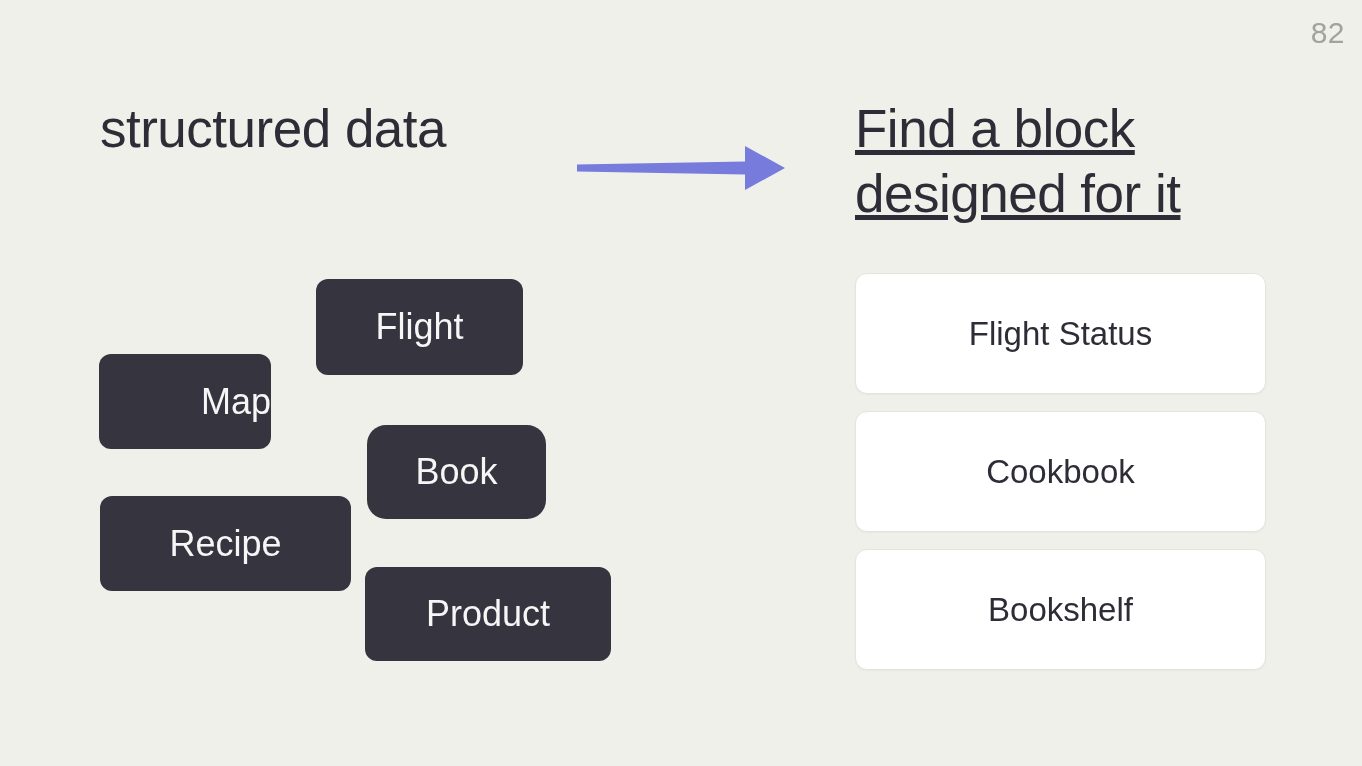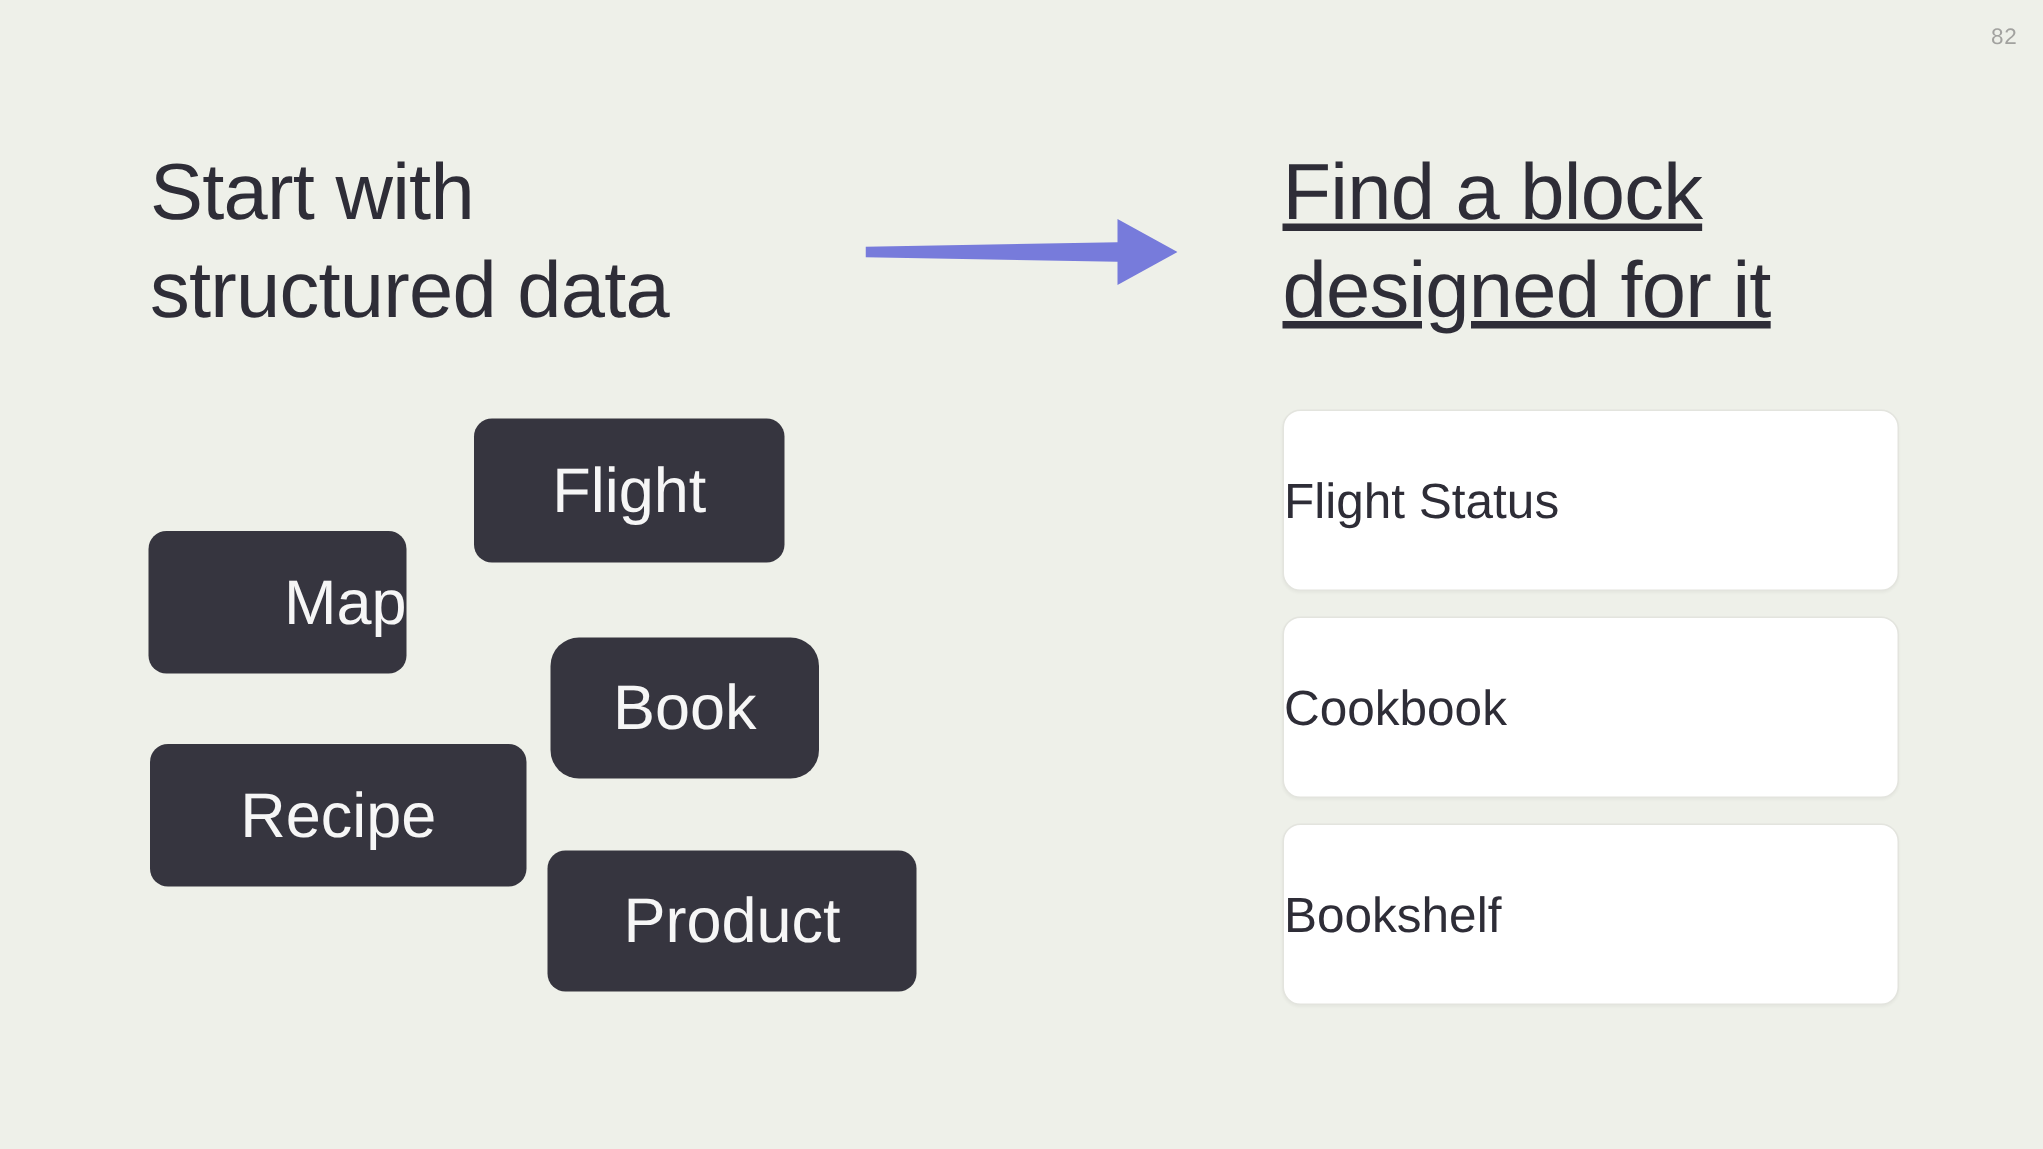--- a/index.html
+++ b/index.html
@@ -12,21 +12,21 @@
     position: relative;
     width: 1362px;
     height: 766px;
     background: #eef0e9;
     overflow: hidden;
   }
   .page-number {
     position: absolute;
     top: 16px;
     right: 17px;
-    font-size: 15px;
+    font-size: 30px;
     color: #a2a29f;
     letter-spacing: 0.5px;
   }
   .heading {
     position: absolute;
     top: 96px;
     color: #2e2d37;
     font-size: 53px;
     font-weight: 500;
     line-height: 65px;
@@ -42,21 +42,21 @@
     top: 144px;
     width: 208px;
     height: 48px;
   }
 
   .tag {
     position: absolute;
     background: #36353f;
     border-radius: 12px;
     color: #f6f6f6;
-    font-size: 42px;
+    font-size: 36px;
     font-weight: 500;
     display: flex;
     align-items: center;
     justify-content: center;
     box-sizing: border-box;
   }
   .tag-flight  { left: 316px; top: 279px; width: 207px; height: 96px; }
   .tag-map     { left:  99px; top: 354px; width: 172px; height: 95px; justify-content: flex-end; }
   .tag-book    { left: 367px; top: 425px; width: 179px; height: 94px; border-radius: 19px; }
   .tag-recipe  { left: 100px; top: 496px; width: 251px; height: 95px; }
@@ -69,36 +69,35 @@
     height: 121px;
     background: #ffffff;
     border: 1px solid #e3e4de;
     border-radius: 12px;
     box-shadow: 0 1px 2px rgba(0,0,0,0.04);
     color: #2e2d37;
     font-size: 33px;
     font-weight: 500;
     display: flex;
     align-items: center;
-    justify-content: flex-start;
+    justify-content: center;
     box-sizing: border-box;
   }
   .card-1 { top: 273px; }
   .card-2 { top: 411px; }
   .card-3 { top: 549px; }
 </style>
 </head>
 <body>
 
 <div class="slide">
 
   <div class="page-number">82</div>
 
   <div class="heading heading-left">
-    <span class="line">Start with</span>
     <span class="line">structured data</span>
   </div>
 
   <svg class="arrow" viewBox="0 0 208 48" xmlns="http://www.w3.org/2000/svg" aria-hidden="true">
     <polygon points="0,20.5 168,17.5 168,2 208,24 168,46 168,30.5 0,27.5" fill="#777bdb"></polygon>
   </svg>
 
   <div class="heading heading-right">
     <span class="line">Find a block</span>
     <span class="line">designed for it</span>

